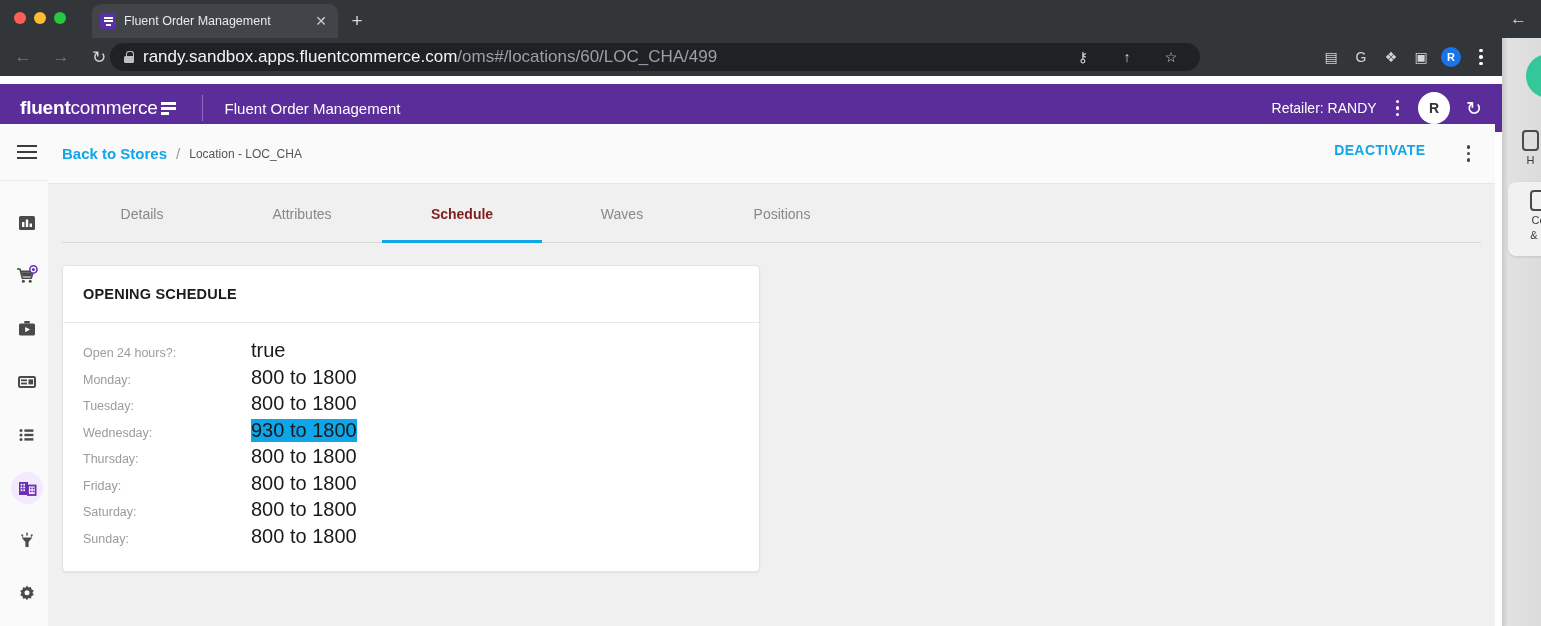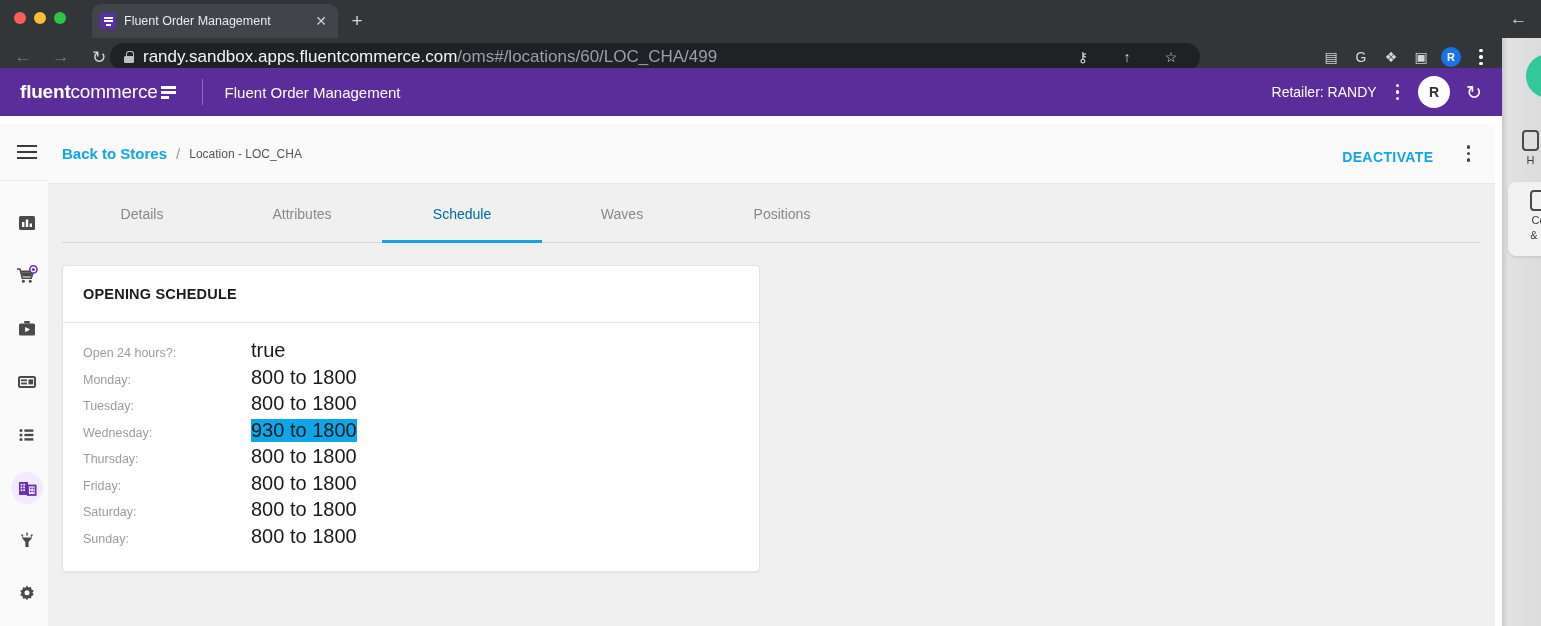--- a/index.html
+++ b/index.html
@@ -45,21 +45,21 @@
   .url .host { color:#f1f3f4; }
   .url .path { color:#9aa0a6; }
   .tb-icons { position:absolute; right:6px; top:0; height:38px; display:flex; align-items:center; gap:0; }
   .tbi { width:30px; height:30px; display:flex; align-items:center; justify-content:center;
          color:#d4d6d9; font-size:14px; cursor:pointer; }
   .omni-right { position:absolute; right:14px; top:0; height:28px; display:flex; align-items:center; gap:14px; }
   .avatar-chrome { width:20px; height:20px; border-radius:50%; background:#1a73e8; color:#fff;
                    font-size:11px; font-weight:bold; display:flex; align-items:center; justify-content:center; }
 
   
-  .appbar { position:absolute; left:0; top:68px; width:1502px; height:48px; background:#5b2d9b;
+  .appbar { position:absolute; left:0; top:84px; width:1502px; height:48px; background:#5b2d9b;
             display:flex; align-items:center; }
   .logo { margin-left:20px; display:flex; align-items:baseline; color:#fff; font-size:19px; letter-spacing:-0.2px;}
   .logo .b { font-weight:bold; }
   .logo .n { font-weight:300; }
   .logo-mark { display:inline-flex; flex-direction:column; gap:2px; margin-left:3px; align-self:center; }
   .logo-mark i { display:block; height:3px; background:#fff; }
   .logo-mark i:nth-child(1){ width:15px; } .logo-mark i:nth-child(2){ width:15px; } .logo-mark i:nth-child(3){ width:8px; }
   .appbar-sep { width:1px; height:26px; background:#8a6cc0; margin:0 22px 0 26px; }
   .appbar-title { color:#fff; font-size:15px; }
   .appbar-right { margin-left:auto; display:flex; align-items:center; gap:16px; padding-right:20px; }
@@ -83,30 +83,30 @@
   .rail-item.active { background:#f3eaff; }
   .rail-item svg { display:block; }
 
   
   .page { position:absolute; left:48px; top:124px; width:1447px; height:502px; background:#f0f0f0; overflow:hidden; }
   .page-head { height:60px; background:#fafafa; border-bottom:1px solid #e6e6e6;
                display:flex; align-items:center; padding:0 22px 0 14px; }
   .crumb-link { color:#12a5e8; font-size:15px; font-weight:bold; cursor:pointer; }
   .crumb-sep { color:#9a9a9a; font-size:15px; margin:0 9px; }
   .crumb-cur { color:#555; font-size:12px; font-weight:normal; }
-  .head-right { margin-left:auto; display:flex; align-items:flex-end; gap:30px; }
+  .head-right { margin-left:auto; display:flex; align-items:flex-start; gap:38px; }
   .deactivate { color:#12a5e8; font-size:14px; font-weight:bold; letter-spacing:0.4px; cursor:pointer; }
   .kebab-dark span { background:#444; }
 
   
   .tabs-wrap { background:#f0f0f0; padding:0 14px; }
   .tabs { display:flex; border-bottom:1px solid #d8d8d8; }
   .tab-item { width:160px; text-align:center; padding:22px 0 18px; font-size:14px; color:#888;
               cursor:pointer; border-bottom:3px solid transparent; margin-bottom:-1px; }
-  .tab-item.active { color:#0369a1; font-weight:normal; border-bottom-color:#12a5e8; }
+  .tab-item.active { color:#7f1d1d; font-weight:bold; border-bottom-color:#12a5e8; }
 
   
   .card { margin:22px 0 0 14px; width:698px; background:#fff; border:1px solid #e3e3e3;
           border-radius:4px; box-shadow:0 1px 2px rgba(0,0,0,0.06); }
   .card-head { padding:19px 20px; border-bottom:1px solid #e8e8e8; }
   .card-title { font-size:14.5px; font-weight:bold; color:#1b1b1b; letter-spacing:0.2px; }
   .card-body { padding:16px 20px 20px; }
   .row { display:flex; align-items:baseline; height:26.5px; }
   .row-label { width:168px; flex:none; color:#9b9b9b; font-size:12.5px; }
   .row-value { color:#1a1a1a; font-size:20px; }

